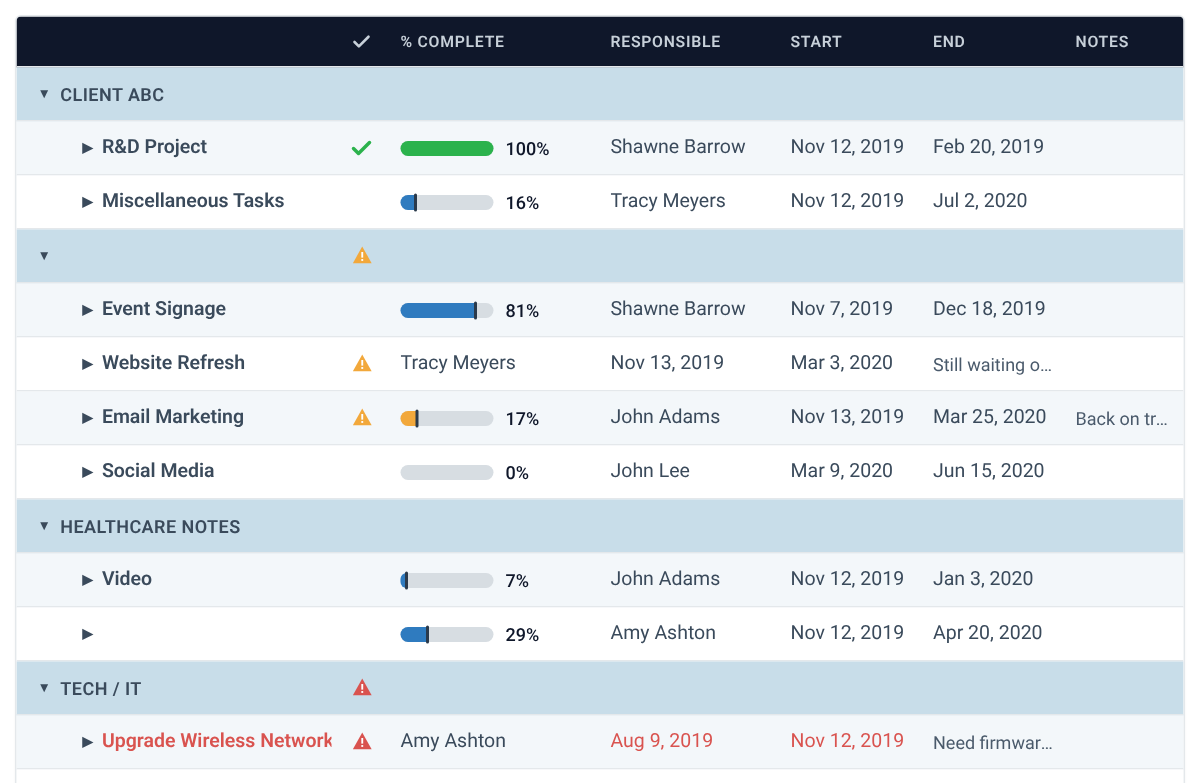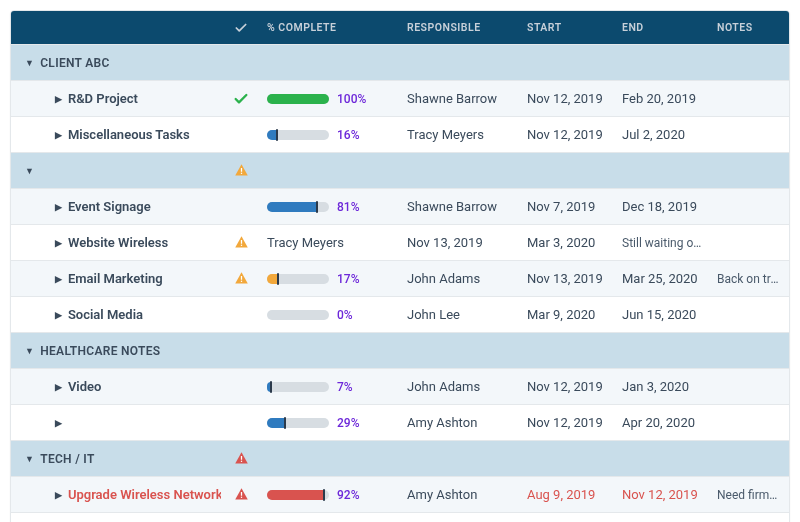--- a/index.html
+++ b/index.html
@@ -6,36 +6,36 @@
   body {
     font-family: -apple-system, "Segoe UI", Roboto, Arial, sans-serif;
     background: #fff;
     font-size: 13px;
     color: #3a4a5b;
     padding: 10px;
   }
   .table { width: 780px; border: 1px solid #e4e8eb; border-radius: 4px; overflow: hidden; box-shadow: 0 1px 2px rgba(0,0,0,.05);}
   .row { display: grid; grid-template-columns: 210px 40px 140px 120px 95px 95px 1fr; align-items: center; height: 36px; border-bottom: 1px solid #e4e8eb; }
   .row:last-child { border-bottom: none; }
-  .header-row { background: #0c4a6e; color: #c7d0d9; font-size: 10.5px; font-weight: 600; letter-spacing: .5px; height: 34px;}
+  .header-row { background: #0f172a; color: #c7d0d9; font-size: 10.5px; font-weight: 600; letter-spacing: .5px; height: 34px;}
   .header-row .cell { text-transform: uppercase; }
   .group-row { background: #c8dde9; font-weight: 700; font-size: 12px; color: #3a4a5b; letter-spacing: .3px;}
   .group-row .name-cell { display:flex; align-items:center; gap:6px; padding-left: 14px;}
   .task-row.even { background: #f3f7fa; }
   .task-row.odd { background: #ffffff; }
   .cell { padding: 0 6px; white-space: nowrap; overflow: hidden; text-overflow: ellipsis;}
   .name-cell { display: flex; align-items: center; gap: 6px; padding-left: 44px; font-weight: 600; color: #3a4a5b;}
   .status-cell { display:flex; justify-content:center; align-items:center;}
   .progress-cell { display: flex; align-items: center; gap: 8px; }
   .bar { width: 62px; height: 10px; background: #d7dde2; border-radius: 5px; position: relative; overflow: visible;}
   .bar-fill { height: 100%; border-radius: 5px 0 0 5px; position: relative;}
   .bar-fill::after { content:""; position:absolute; right:-1px; top:-1px; bottom:-1px; width:2px; background:#2b3a4b; border-radius:1px;}
   .bar-fill.full { border-radius: 5px; }
   .bar-fill.full::after { display:none; }
-  .pct { font-size: 12px; color: #6d28d9; font-weight: 500;}
+  .pct { font-size: 12px; color: #0f172a; font-weight: 500;}
   .notes { font-size: 12px; color: #4a5a6b; }
   .overdue { color: #d9534f; }
   .group-caret { font-size: 9px; color:#3a4a5b;}
   .task-caret { font-size: 9px; color:#3a4a5b;}
   svg { display:block; }
 </style>
 </head>
 <body>
 
 <div class="table">
@@ -134,21 +134,21 @@
           <span class="pct">81%</span>
         </div>
         <div class="cell">Shawne Barrow</div>
         <div class="cell">Nov 7, 2019</div>
         <div class="cell">Dec 18, 2019</div>
         <div class="cell notes"></div>
       </div>
       <div class="row task-row odd">
         <div class="cell name-cell">
           <span class="task-caret">▶</span>
-          <span>Website Wireless</span>
+          <span>Website Refresh</span>
         </div>
         <div class="cell status-cell">
           <svg width="15" height="15" viewBox="0 0 24 24">
             <path fill="#f2a83b" d="M12 2 L22 20 L2 20 Z"></path>
             <rect x="11" y="8" width="2" height="6" fill="#fff"></rect>
             <rect x="11" y="15.5" width="2" height="2" fill="#fff"></rect>
           </svg>
         </div>
         <div class="cell">Tracy Meyers</div>
         <div class="cell">Nov 13, 2019</div>
@@ -261,26 +261,20 @@
           <span class="task-caret">▶</span>
           <span>Upgrade Wireless Network</span>
         </div>
         <div class="cell status-cell">
           <svg width="15" height="15" viewBox="0 0 24 24">
             <path fill="#d9534f" d="M12 2 L22 20 L2 20 Z"></path>
             <rect x="11" y="8" width="2" height="6" fill="#fff"></rect>
             <rect x="11" y="15.5" width="2" height="2" fill="#fff"></rect>
           </svg>
         </div>
-        <div class="cell progress-cell">
-          <div class="bar">
-            <div class="bar-fill" style="width:92%;background:#d9534f;"></div>
-          </div>
-          <span class="pct">92%</span>
-        </div>
         <div class="cell">Amy Ashton</div>
         <div class="cell overdue">Aug 9, 2019</div>
         <div class="cell overdue">Nov 12, 2019</div>
         <div class="cell notes">Need firmware update</div>
       </div>
       <div class="row task-row odd">
         <div class="cell status-cell"></div>
         <div class="cell notes"></div>
       </div>
     </div>

